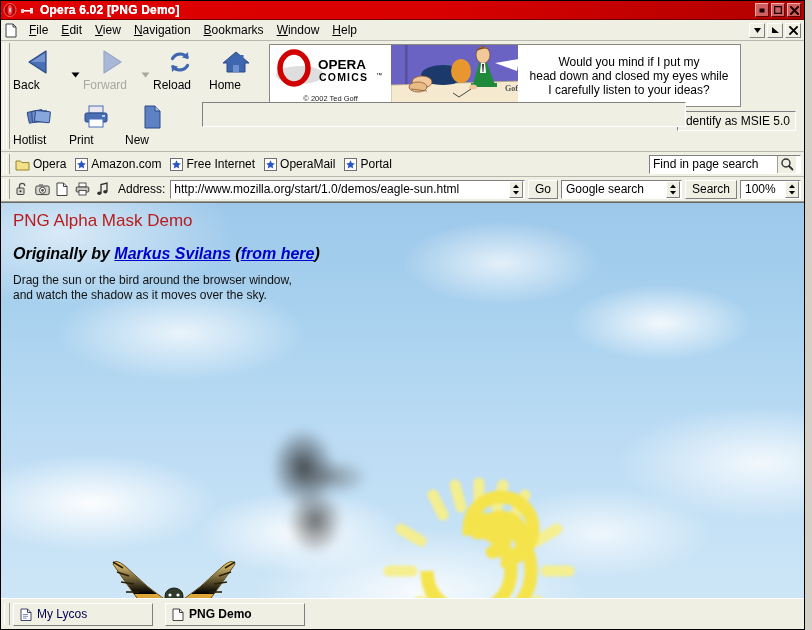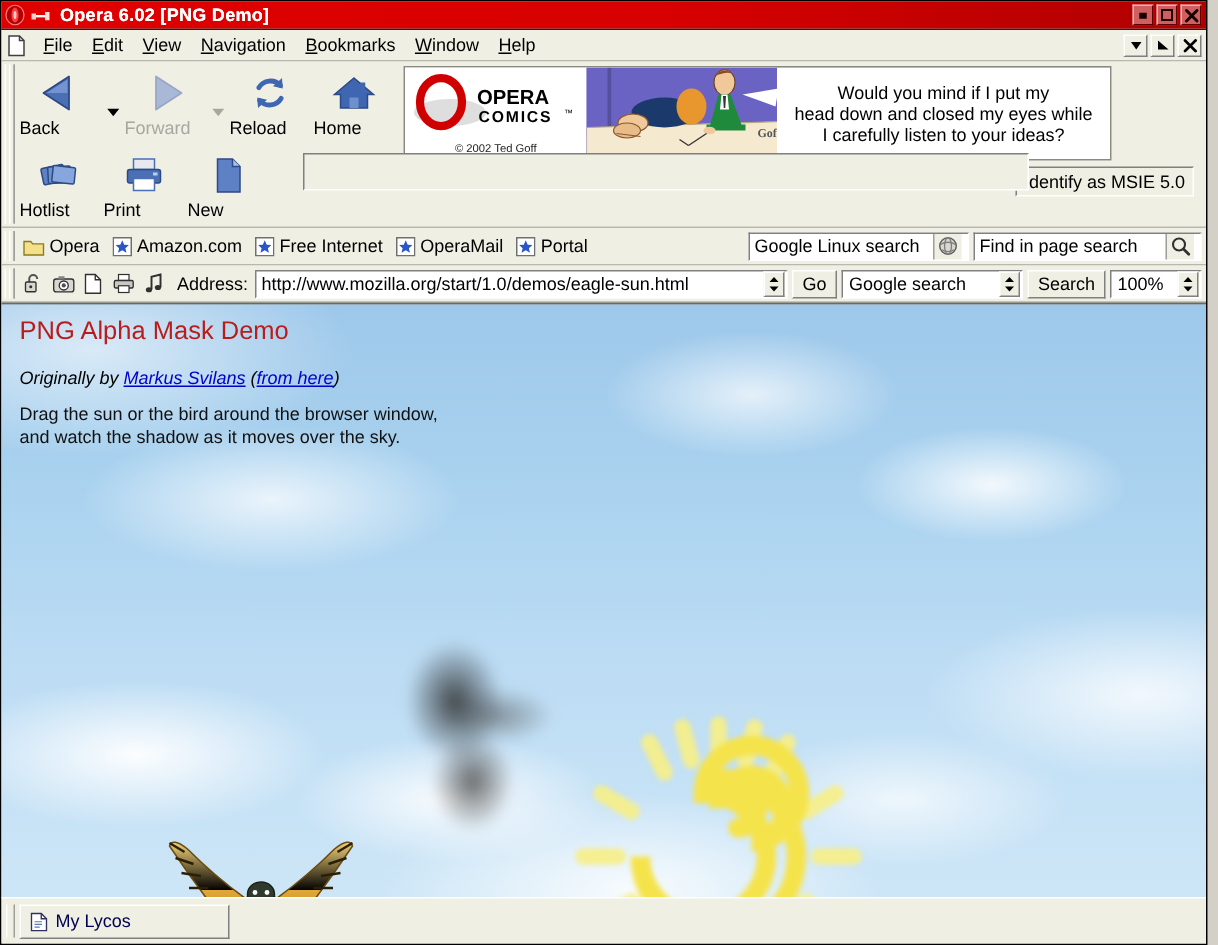--- a/index.html
+++ b/index.html
@@ -375,22 +375,23 @@
     left: 12px; top: 8px;
     width: 520px;
     z-index: 5;
   }
   .page-h1 {
     font-family: "Liberation Sans", sans-serif;
     font-size: 17px; font-weight: normal;
     color: #b91c1c; margin: 0 0 14px 0;
   }
   .page-by {
-    font-size: 12px; font-style: italic; color: #000;
+    font-size: 16px; font-style: italic; color: #000;
     margin: 0 0 10px 0;
+    font-weight: bold;
   }
   .page-by a { color: #0000cc; text-decoration: underline; }
   .page-desc {
     font-size: 12px; color: #111; line-height: 15px;
   }
 
   
   .taskbar {
     flex: 0 0 31px;
     background: #efefe4;
@@ -696,31 +697,20 @@
         <svg width="13" height="13" viewBox="0 0 13 13">
           <rect x="0.5" y="0.5" width="12" height="12" fill="#ffffff" stroke="#707070"></rect>
           <path d="M6.5 2.2 L7.8 5.1 L10.9 5.4 L8.6 7.5 L9.3 10.5 L6.5 8.9 L3.7 10.5 L4.4 7.5 L2.1 5.4 L5.2 5.1 Z" fill="#2a55c8"></path>
         </svg>
       </span>
       <span>Portal</span>
     </div>
 
     <div class="bm-spacer"></div>
 
-    <div class="search-field" style="width:147px;">
-      <input type="text" style="width: 122px;" value="Google Linux search">
-      <div class="sf-btn">
-        <svg width="14" height="14" viewBox="0 0 14 14">
-          <circle cx="7" cy="7" r="5.5" fill="#d8d8d0" stroke="#606060"></circle>
-          <path d="M2 6 Q7 3 12 6" fill="none" stroke="#808080" stroke-width="0.9"></path>
-          <path d="M3 9.5 Q7 12 11 9.5" fill="none" stroke="#808080" stroke-width="0.9"></path>
-          <ellipse cx="7" cy="7" rx="2.3" ry="5.4" fill="none" stroke="#808080" stroke-width="0.9"></ellipse>
-        </svg>
-      </div>
-    </div>
 
     <div class="search-field" style="width:152px;">
       <input type="text" style="width: 127px;" value="Find in page search">
       <div class="sf-btn">
         <svg width="14" height="14" viewBox="0 0 14 14">
           <circle cx="6" cy="6" r="4" fill="none" stroke="#303030" stroke-width="1.4"></circle>
           <path d="M9 9 L12.5 12.5" stroke="#303030" stroke-width="1.8" stroke-linecap="round"></path>
         </svg>
       </div>
     </div>
@@ -941,17 +931,26 @@
       <span class="ico">
         <svg width="12" height="13" viewBox="0 0 12 13">
           <path d="M1 1 h6.5 l3.5 3.5 v8 h-10 z" fill="#ffffff" stroke="#303060" stroke-width="0.9"></path>
           <path d="M7.5 1 v3.5 h3.5" fill="none" stroke="#303060" stroke-width="0.9"></path>
           <path d="M3 6.5 h5 M3 8.3 h5 M3 10.1 h3.5" stroke="#5a7ab0" stroke-width="0.8"></path>
         </svg>
       </span>
       <span class="lbl">My Lycos</span>
     </div>
 
+    <div class="task active">
+      <span class="ico">
+        <svg width="12" height="13" viewBox="0 0 12 13">
+          <path d="M1 1 h6.5 l3.5 3.5 v8 h-10 z" fill="#ffffff" stroke="#303030" stroke-width="0.9"></path>
+          <path d="M7.5 1 v3.5 h3.5" fill="none" stroke="#303030" stroke-width="0.9"></path>
+        </svg>
+      </span>
+      <span class="lbl">PNG Demo</span>
+    </div>
 
     <div class="task-spacer"></div>
   </div>
 
 </div>
 
 </body></html>

